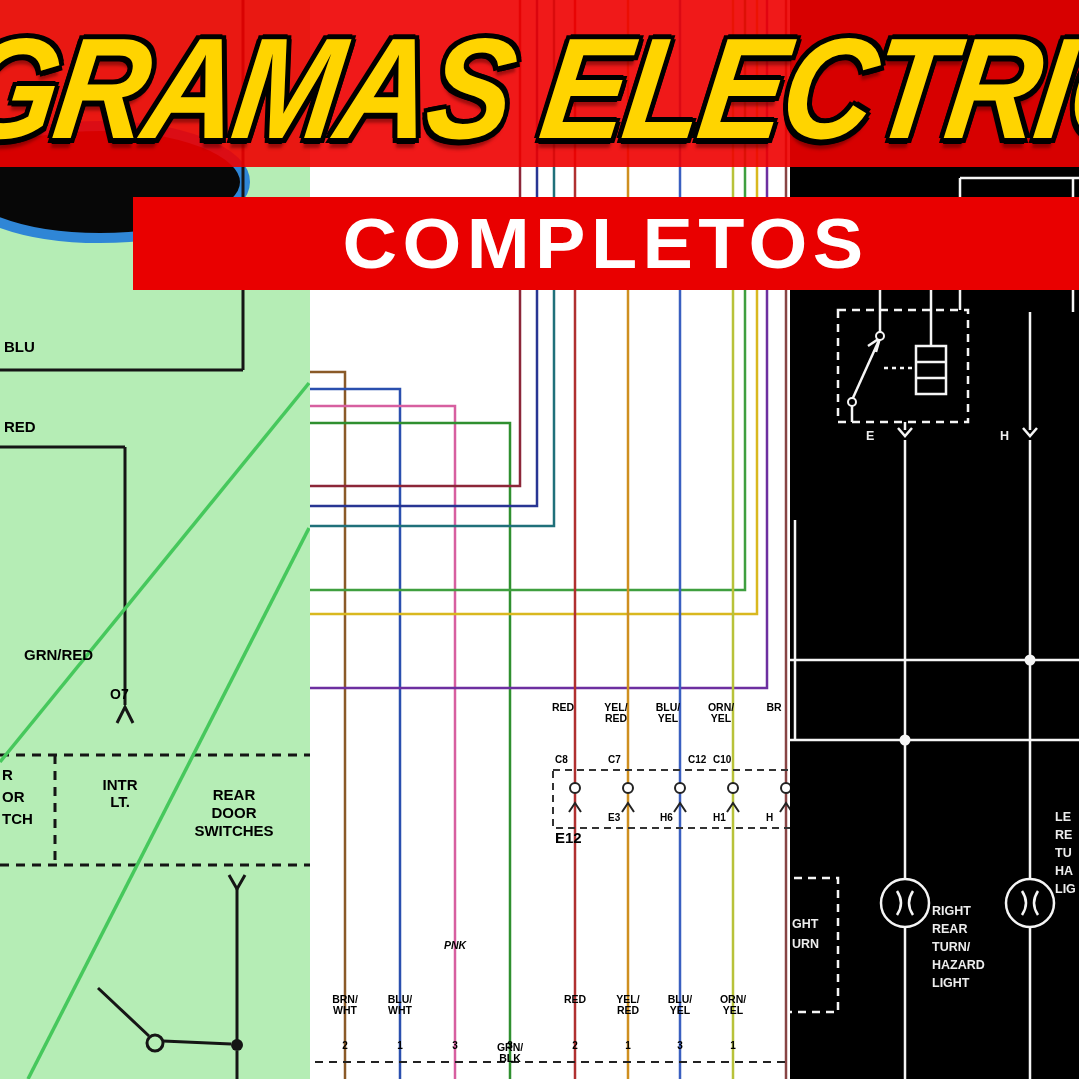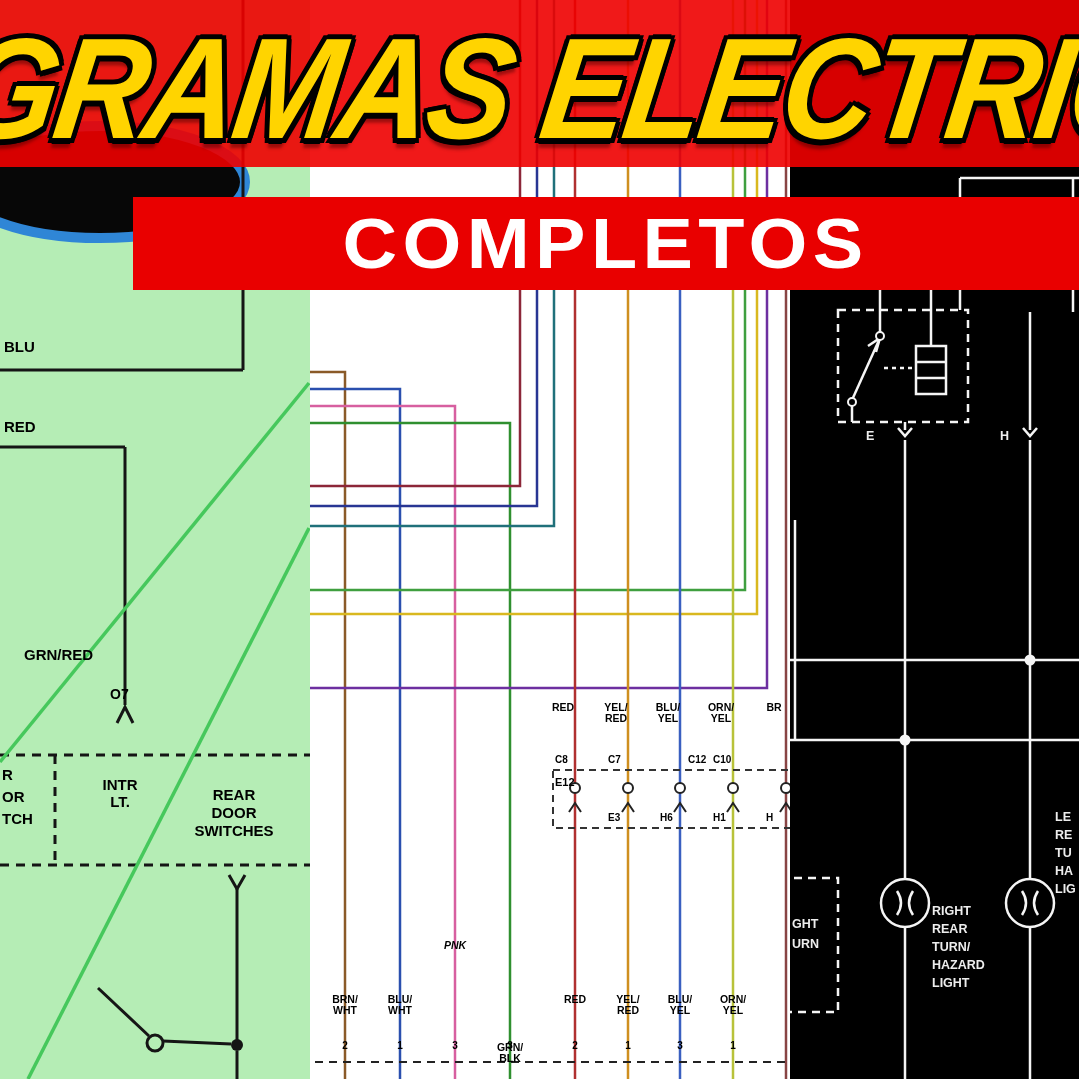--- a/index.html
+++ b/index.html
@@ -174,21 +174,21 @@
   <div class="lbl lbl-mid ctr" style="left:699px;top:702px;width:44px;">ORN/
 YEL</div>
   <div class="lbl lbl-mid ctr" style="left:752px;top:702px;width:44px;text-align:center;">BR</div>
 
   <div class="lbl lbl-mid" style="left:555px;top:754px;font-size:10px;">C8</div>
   <div class="lbl lbl-mid" style="left:608px;top:754px;font-size:10px;">C7</div>
   <div class="lbl lbl-mid" style="left:688px;top:754px;font-size:10px;">C12</div>
   <div class="lbl lbl-mid" style="left:713px;top:754px;font-size:10px;">C10</div>
   <div class="lbl lbl-mid" style="left:806px;top:754px;font-size:10px;margin-top:39px;">C1</div>
 
-  <div class="lbl lbl-mid" style="left:555px;top:777px;font-size:11px;">E12</div>
+  <div class="lbl lbl-mid" style="left:555px;top:832px;font-size:15px;">E12</div>
   <div class="lbl lbl-mid" style="left:608px;top:812px;font-size:10px;">E3</div>
   <div class="lbl lbl-mid" style="left:660px;top:812px;font-size:10px;text-align:right;">H6</div>
   <div class="lbl lbl-mid" style="left:713px;top:812px;font-size:10px;text-align:right;">H1</div>
   <div class="lbl lbl-mid" style="left:766px;top:812px;font-size:10px;">H</div>
 
   <div class="lbl lbl-mid ctr" style="left:325px;top:994px;width:40px;">BRN/
 WHT</div>
   <div class="lbl lbl-mid ctr" style="left:380px;top:994px;width:40px;">BLU/
 WHT</div>
   <div class="lbl lbl-mid ctr" style="left:435px;top:940px;width:40px;font-style:italic;">PNK</div>

